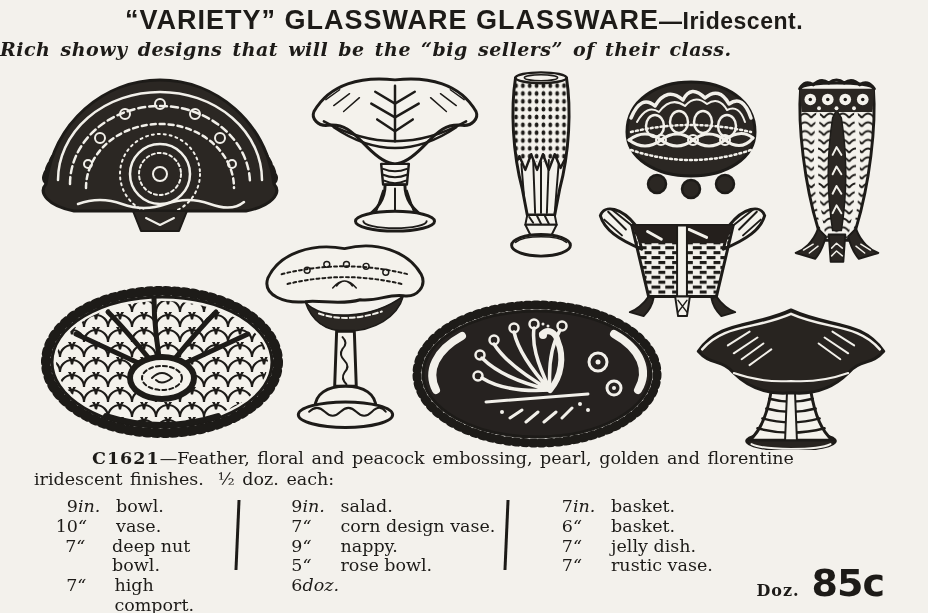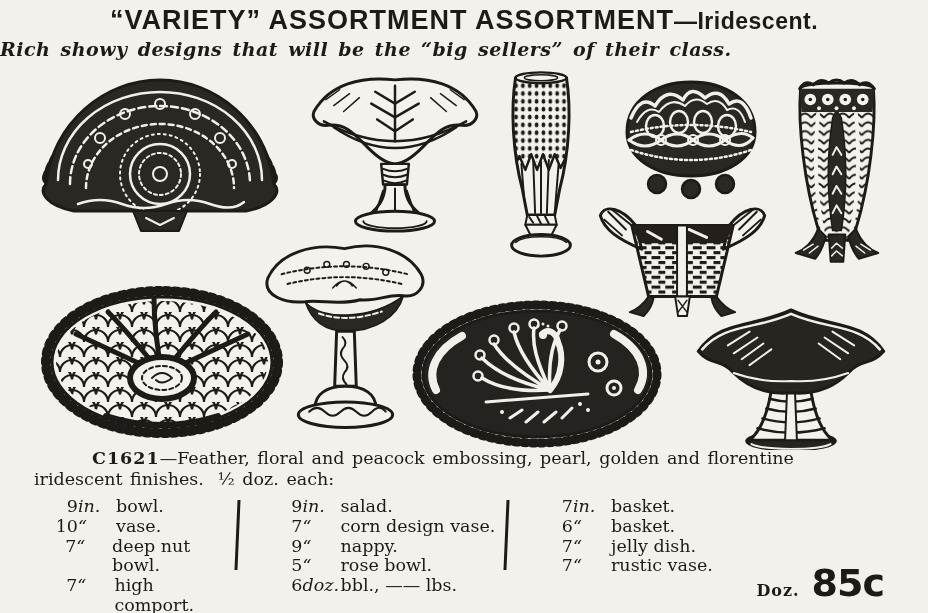--- a/index.html
+++ b/index.html
@@ -51,21 +51,21 @@
     font-family:"DejaVu Sans",sans-serif;font-weight:700;
     font-size:38px;letter-spacing:-1px;line-height:1;
   }
 </style>
 </head>
 <body>
 
 <div class="page">
 
   <div class="hdr">
-    <h1 class="title"><span>“VARIETY” ASSORTMENT ASSORTMENT</span><span class="suffix">—Iridescent.</span></h1>
+    <h1 class="title"><span>“VARIETY” GLASSWARE GLASSWARE</span><span class="suffix">—Iridescent.</span></h1>
     <p class="subtitle">Rich showy designs that will be the “big sellers” of their class.</p>
   </div>
 
   <div class="plate">
 
     <div class="fig" style="left:30px;top:4px;width:260px;height:172px;">
       <svg viewBox="0 0 260 172">
         <g stroke="#1d1b18" fill="none" stroke-linecap="round" stroke-linejoin="round">
           <path d="M20,112 A114,98 0 0 1 240,112" stroke-width="16" stroke-dasharray="3.5,5"></path>
           <path d="M16,118 C24,56 74,14 130,14 C186,14 236,56 244,118 C252,127 242,140 216,145 L44,145 C18,140 8,127 16,118 Z" fill="#2b2723" stroke-width="3"></path>
@@ -365,21 +365,20 @@
             <span class="name">nappy.</span>
           </div>
         <div class="row">
             <span class="qty">5</span>
             <span class="unit">“</span>
             <span class="name">rose bowl.</span>
           </div>
         <div class="row">
             <span class="qty">6</span>
             <span class="unit">doz.</span>
-            <span class="name">bbl., —— lbs.</span>
           </div>
       </div>
       <div class="vbar"></div>
       <div class="col3">
         <div class="row">
             <span class="qty">7</span>
             <span class="unit">in.</span>
             <span class="name">basket.</span>
           </div>
         <div class="row">

